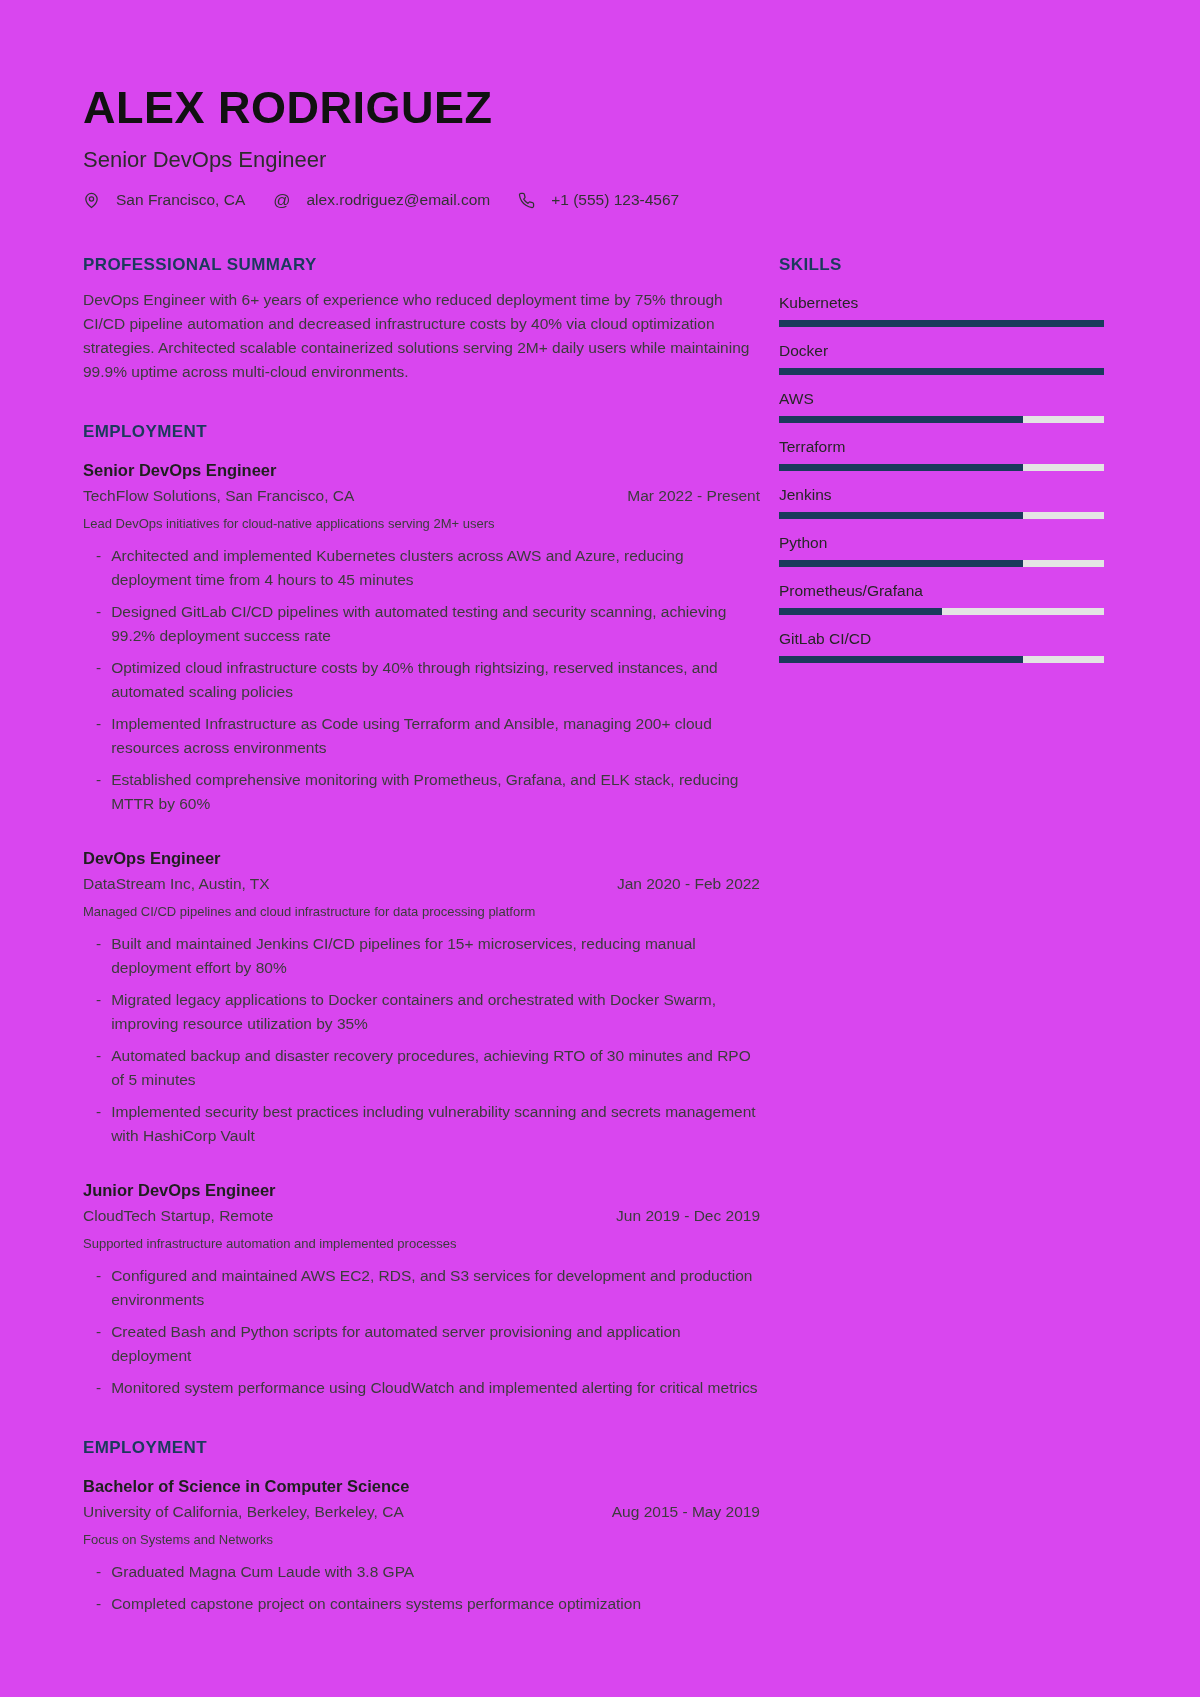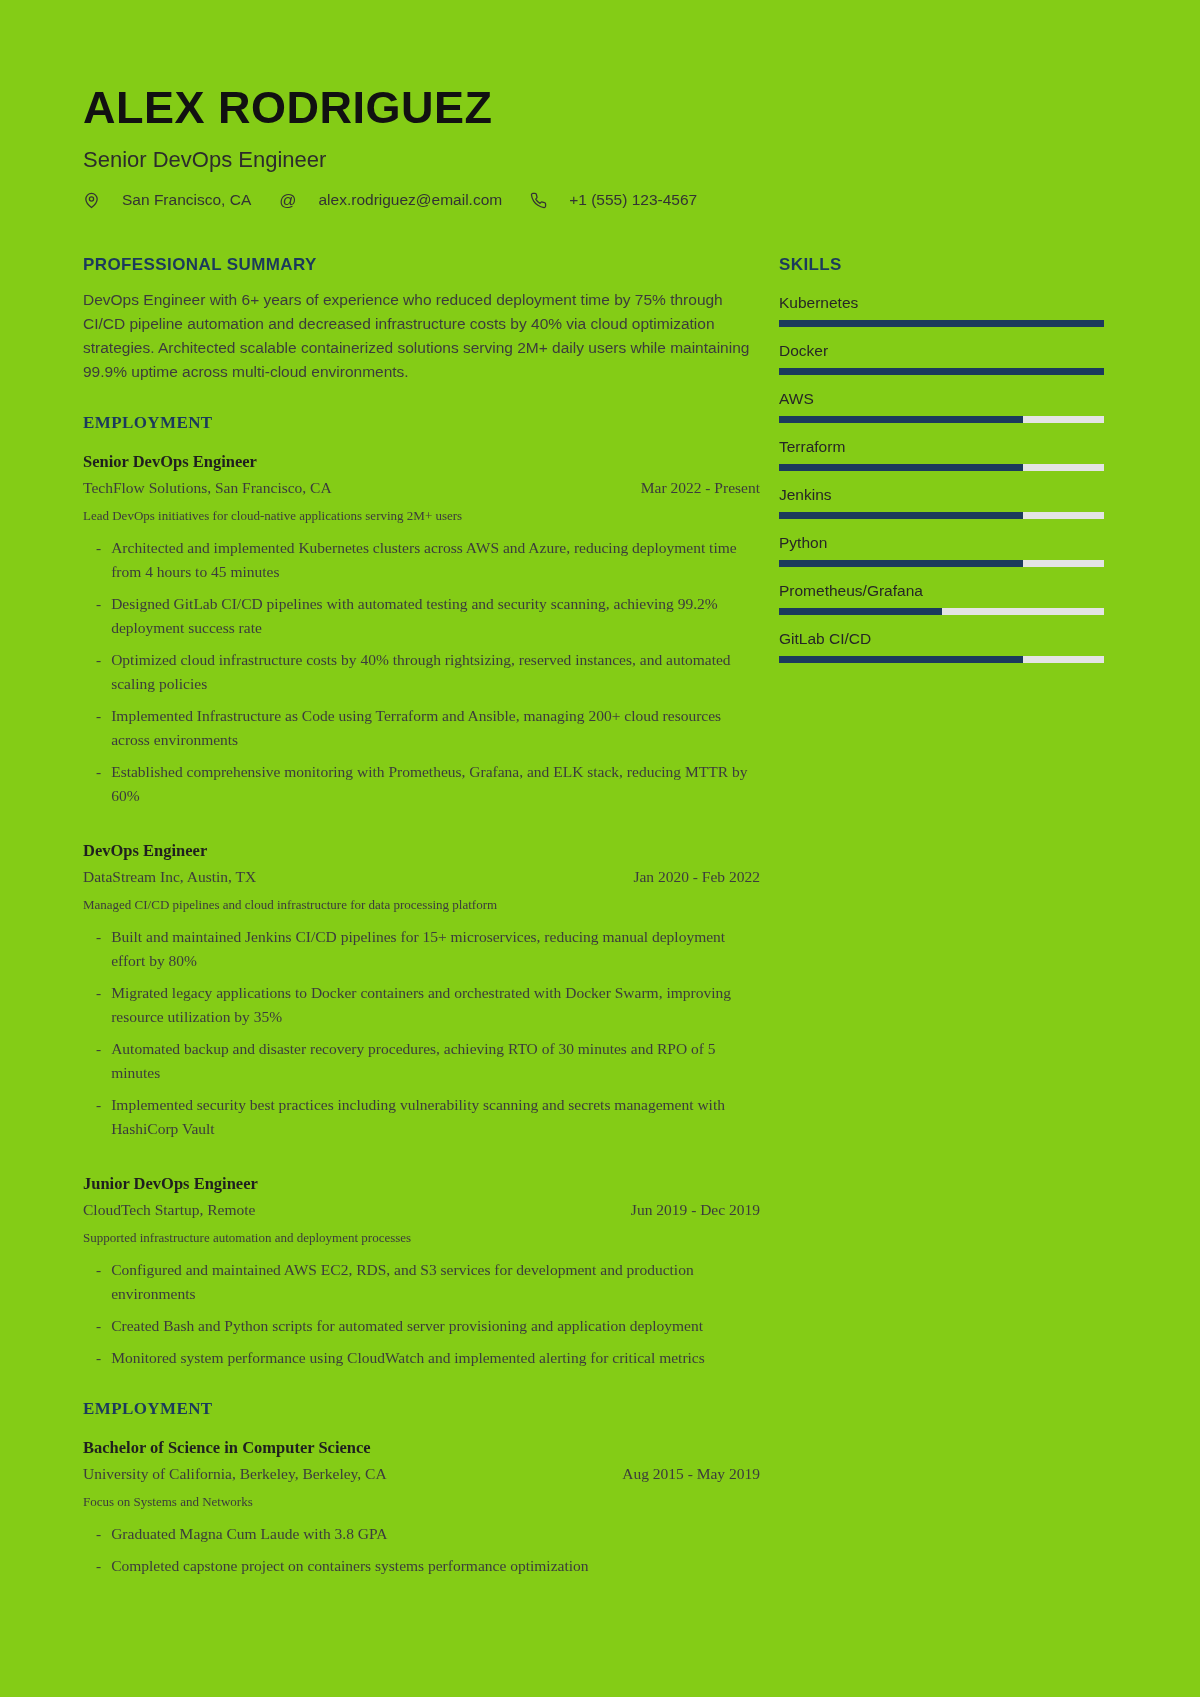--- a/index.html
+++ b/index.html
@@ -3,40 +3,40 @@
 <meta charset="utf-8">
 <style>
   :root{
     --accent:#1b3a5c;
     --body:#3c3c3c;
     --track:#e4e4e4;
   }
   html,body{margin:0;padding:0;background:#fff;}
   .page{
     width:1200px;height:1697px;box-sizing:border-box;
-    background:#84cc16;overflow:hidden;position:relative;
+    background:#d946ef;overflow:hidden;position:relative;
     padding:84px 72px 0 83px;
     font-family:"Liberation Sans", sans-serif;
     color:var(--body);
   }
   
   .name{font-size:45px;font-weight:700;color:#111;letter-spacing:.5px;line-height:1.05;margin:0;}
   .role{font-size:22px;color:#2c2c2c;margin-top:16px;font-weight:400;}
   .contact{display:flex;gap:28px;margin-top:18px;font-size:15.5px;color:#333;align-items:center;}
-  .contact .c-item{display:flex;align-items:center;gap:22px;}
+  .contact .c-item{display:flex;align-items:center;gap:16px;}
   .contact svg{display:block;}
   .at-glyph{font-size:17px;color:#333;line-height:1;}
   
   .columns{display:flex;gap:19px;margin-top:46px;align-items:flex-start;}
   .main{width:677px;flex:none;}
   .side{width:325px;flex:none;}
   h2.section{font-size:17px;font-weight:700;color:var(--accent);letter-spacing:.4px;margin:0 0 13px 0;}
   .summary-text{font-size:15.5px;line-height:24px;margin:0;}
   .section-block{margin-top:0;}
-  .gap-top{margin-top:29px;font-family:Liberation Serif, serif;}
+  .gap-top{margin-top:38px;}
   
   .job{margin-top:19px;margin-bottom:33px;}
   .job:last-child{margin-bottom:0;}
   .job-title{font-size:16.5px;font-weight:700;color:#1f1f1f;margin:0 0 7px 0;}
   .meta-row{display:flex;justify-content:space-between;font-size:15.5px;color:#3c3c3c;margin-bottom:7px;}
   .lead{font-size:13px;line-height:24px;}
   ul.bullets{list-style:none;margin:3px 0 0 0;padding:0 0 0 13px;}
   ul.bullets li{display:flex;gap:10px;margin-top:8px;font-size:15.5px;line-height:24px;}
   ul.bullets .dash{flex:none;}
   
@@ -154,21 +154,21 @@
   </li>
 </ul>
   </div>
 
   <div class="job">
     <div class="job-title">Junior DevOps Engineer</div>
     <div class="meta-row">
       <span>CloudTech Startup, Remote</span>
       <span>Jun 2019 - Dec 2019</span>
     </div>
-    <div class="lead">Supported infrastructure automation and deployment processes</div>
+    <div class="lead">Supported infrastructure automation and implemented processes</div>
     <ul class="bullets">
   <li>
     <span class="dash">-</span>
     <span>Configured and maintained AWS EC2, RDS, and S3 services for development and production environments</span>
   </li>
 
   <li>
     <span class="dash">-</span>
     <span>Created Bash and Python scripts for automated server provisioning and application deployment</span>
   </li>

